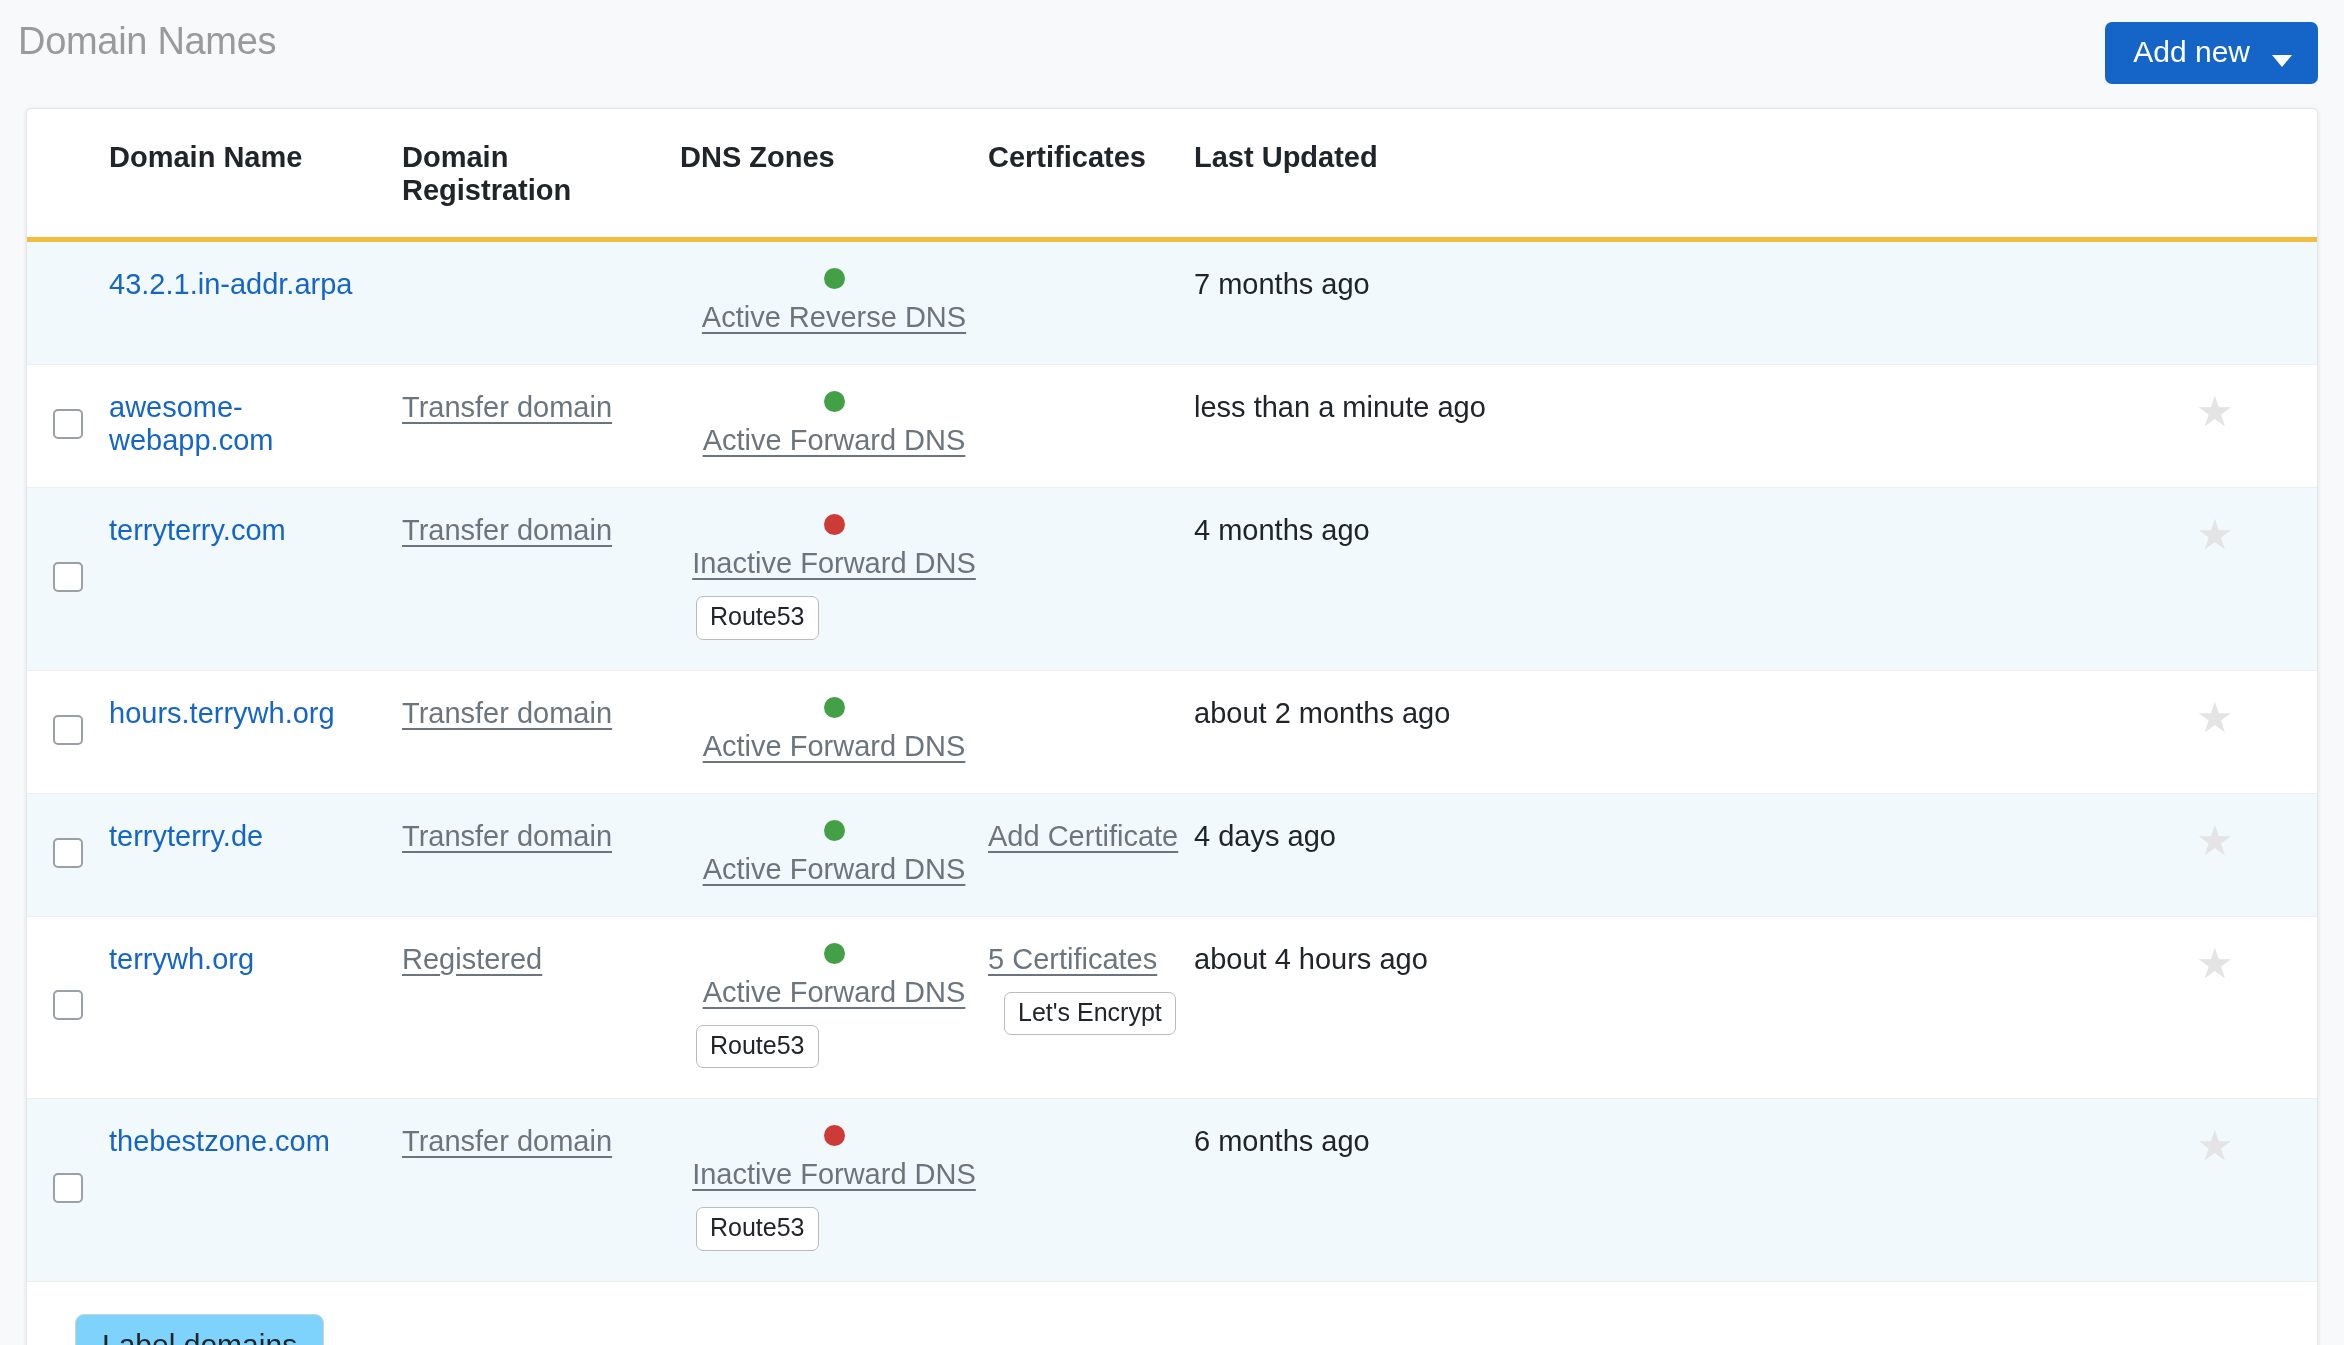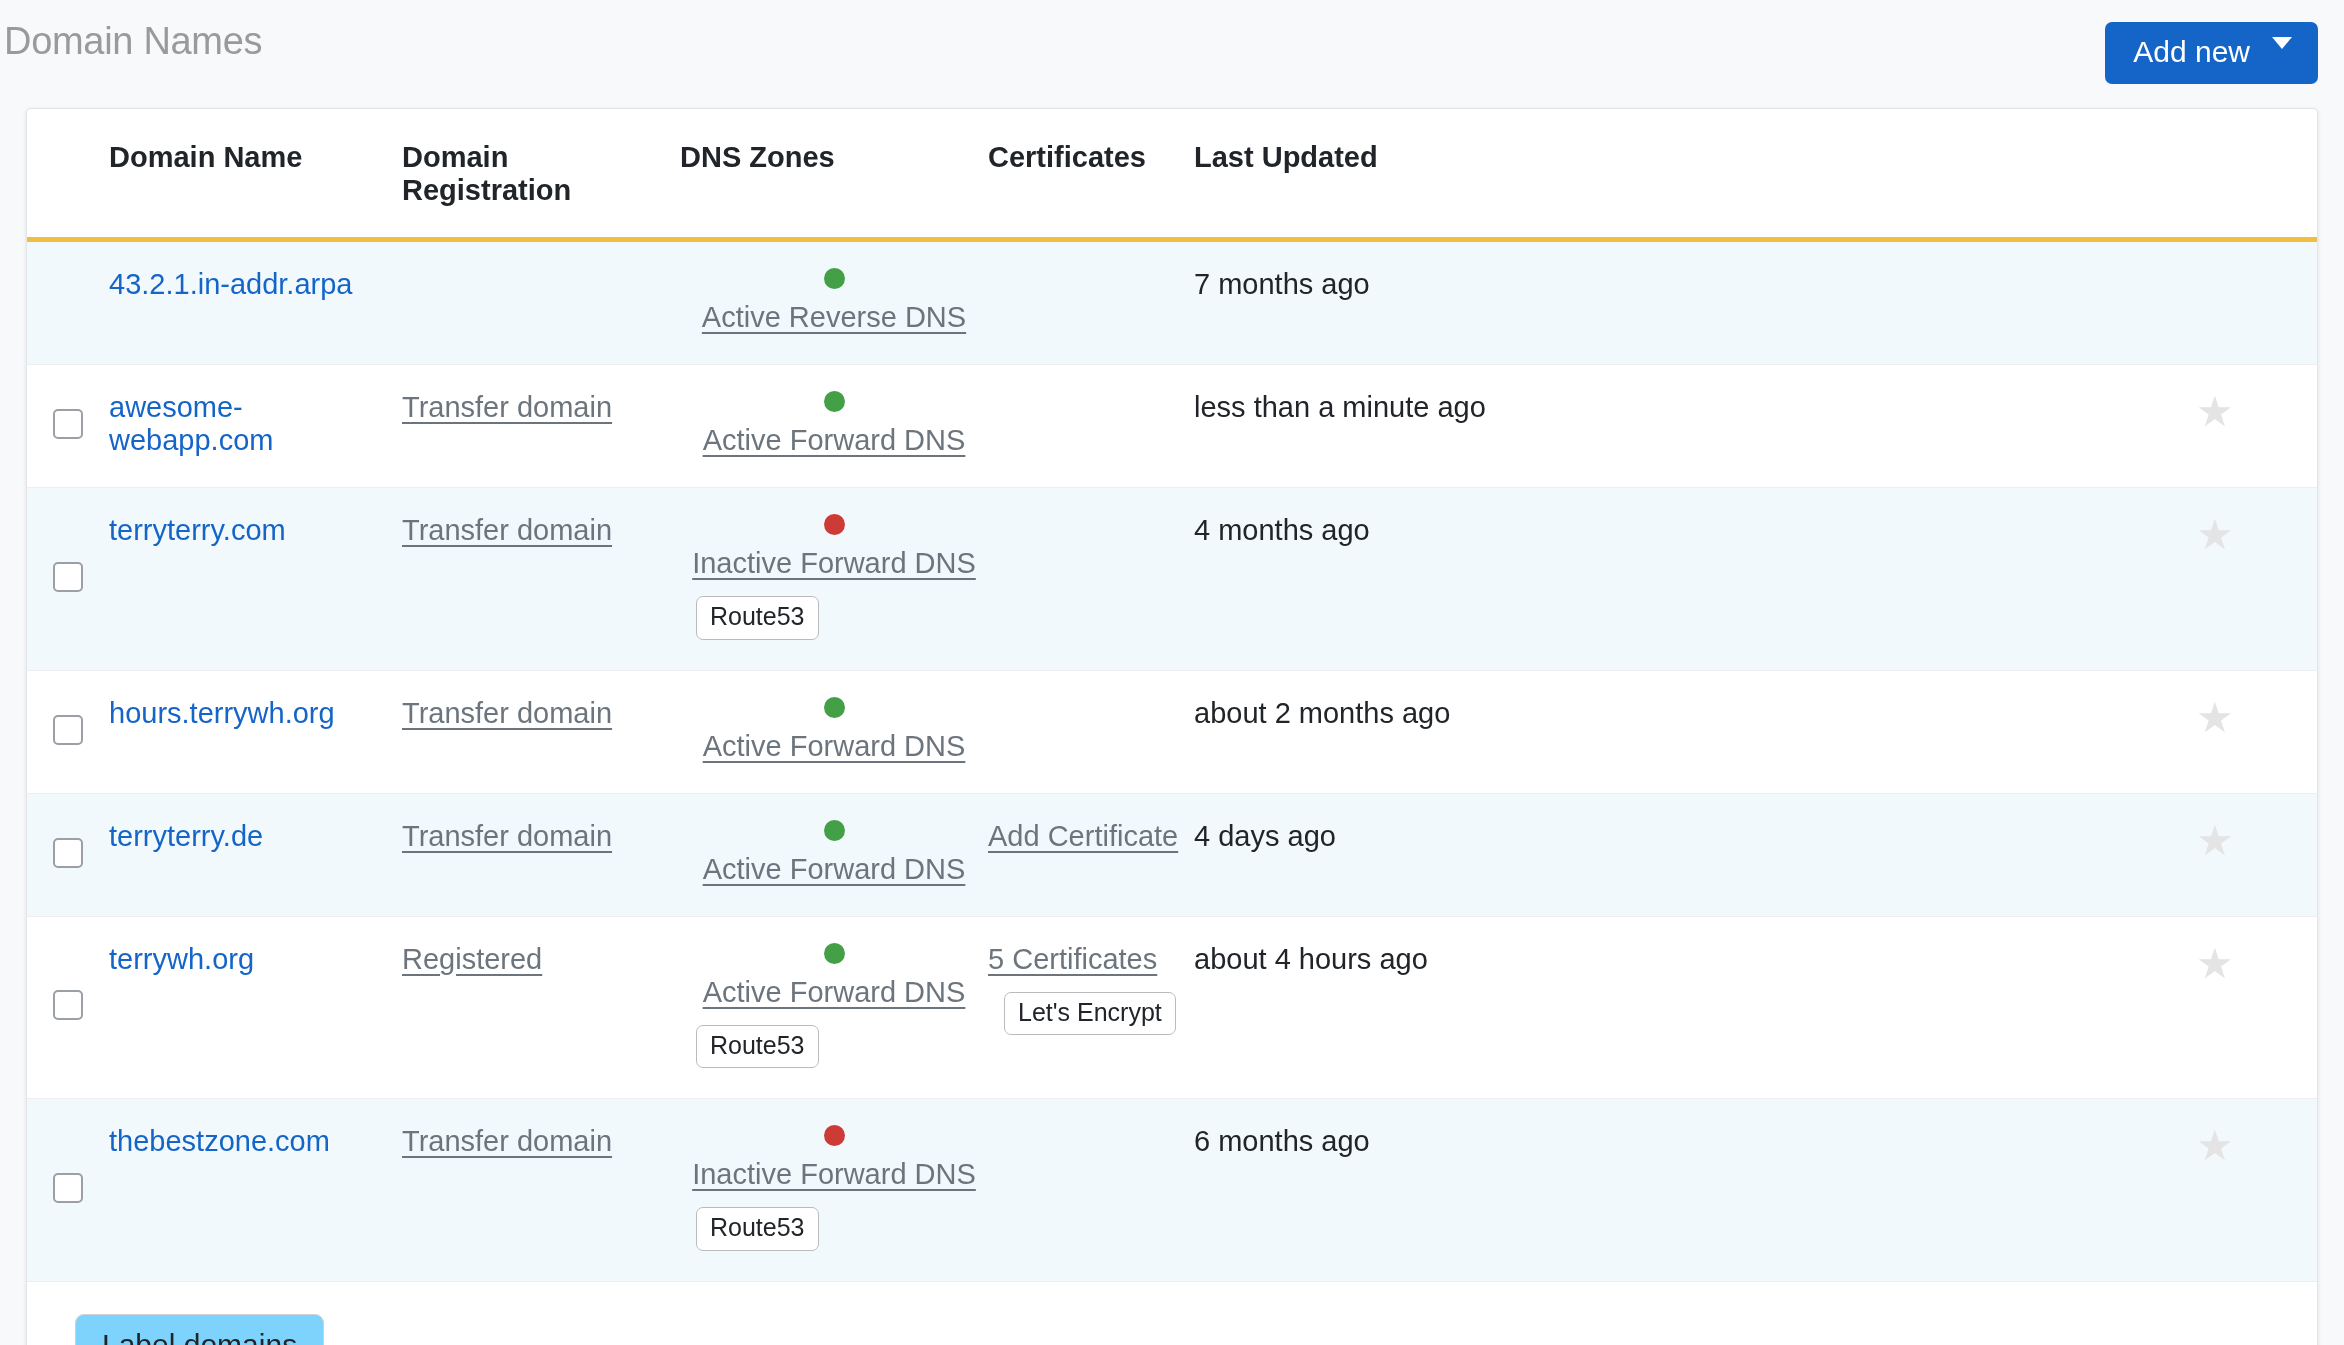--- a/index.html
+++ b/index.html
@@ -8,21 +8,21 @@
     width: 2344px; height: 1345px;
     background: #f8f9fa;
     font-family: "Liberation Sans", sans-serif;
     -webkit-font-smoothing: antialiased;
   }
 
   
   .page-header {
     position: relative;
     height: 100px;
-    padding: 0 26px 0 4px;
+    padding: 0 26px 0 18px;
     display: flex;
     align-items: flex-start;
     justify-content: space-between;
   }
   .page-title {
     font-size: 38px;
     color: #9a9a9a;
     font-weight: 400;
     letter-spacing: -0.3px;
     margin-top: 22px;
@@ -31,21 +31,21 @@
   .add-new-btn {
     margin-top: 22px;
     background: #1565c8;
     color: #ffffff;
     border: none;
     border-radius: 7px;
     font-size: 30px;
     font-family: "Liberation Sans", sans-serif;
     padding: 15px 26px 17px 28px;
     display: flex;
-    align-items: flex-start;
+    align-items: flex-end;
     gap: 22px;
     cursor: pointer;
     line-height: 1;
   }
   .caret-down {
     width: 0; height: 0;
     border-left: 10px solid transparent;
     border-right: 10px solid transparent;
     border-top: 12px solid #ffffff;
     display: inline-block;

